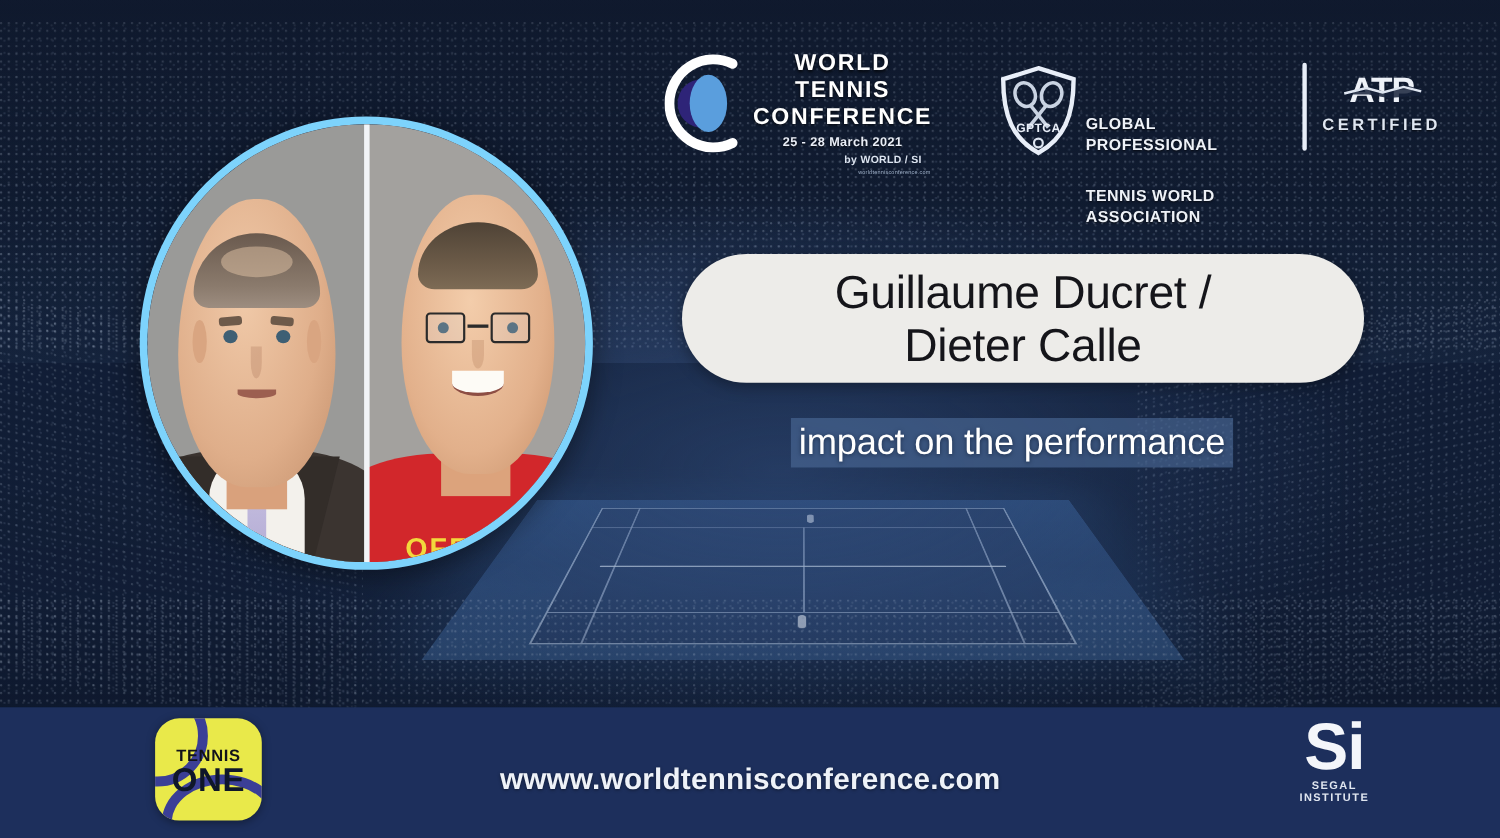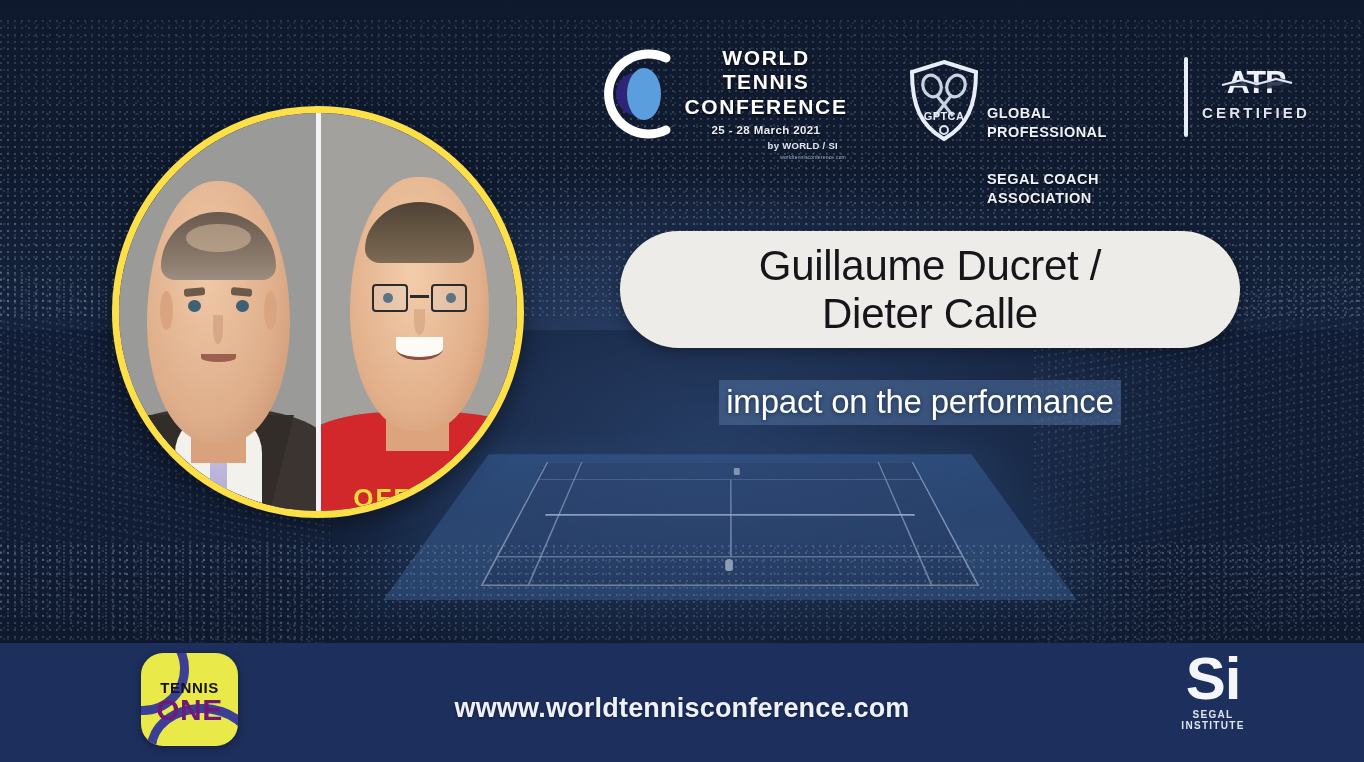--- a/index.html
+++ b/index.html
@@ -95,22 +95,22 @@
   .divider { position:absolute; left:1184px; top:57px; width:4px; height:80px;
     background:#e8eef8; border-radius:2px; }
 
   .atp { position:absolute; left:1202px; top:62px; width:108px; height:70px; }
   .atp-word { position:relative; height:40px; }
   .atp-cert { font-size:15px; font-weight:bold; color:#dfe6f1; letter-spacing:3.2px;
     text-align:center; margin-top:-2px; text-shadow:0 1px 2px rgba(0,0,0,.7); }
 
   
   .speakers {
-    position:absolute; left:112px; top:106px; width:412px; height:412px;
-    border-radius:50%; border:7px solid #fde047; overflow:hidden;
+    position:absolute; left:127px; top:106px; width:412px; height:412px;
+    border-radius:50%; border:7px solid #7dd3fc; overflow:hidden;
     box-shadow:0 6px 26px rgba(0,0,0,.45);
   }
   .half { position:absolute; top:0; height:100%; width:50%; overflow:hidden; }
   .half.left { left:0; background:#9a9a98; }
   .half.right { left:50%; background:#a3a19e; }
   .split {
     position:absolute; left:calc(50% - 2.5px); top:0; width:5px; height:100%;
     background:#f2f4f7; z-index:6;
   }
 
@@ -217,21 +217,21 @@
     background:#e9e94a; border-radius:22px; overflow:hidden;
     box-shadow:0 2px 8px rgba(0,0,0,.35);
   }
   .to-arc1 { position:absolute; left:-44px; top:-30px; width:92px; height:92px;
     border:9px solid #3b3f96; border-radius:50%; }
   .to-arc2 { position:absolute; left:6px; bottom:-46px; width:110px; height:88px;
     border:9px solid #3b3f96; border-radius:50%; }
   .to-t1 { position:absolute; left:0; top:26px; width:100%; text-align:center;
     font-size:15px; font-weight:bold; color:#12121a; letter-spacing:.6px; }
   .to-t2 { position:absolute; left:0; top:40px; width:100%; text-align:center;
-    font-size:30px; font-weight:bold; color:#701a75; letter-spacing:.5px; }
+    font-size:30px; font-weight:bold; color:#0f172a; letter-spacing:.5px; }
 
   .segal { position:absolute; left:1161px; top:650px; width:104px; height:98px; }
   .segal-si { text-align:center; font-size:60px; font-weight:bold; color:#f4f6fa;
     line-height:.95; letter-spacing:-1px; }
   .segal-sub { text-align:center; font-size:10px; font-weight:bold; color:#dfe5ef;
     letter-spacing:1.3px; margin-top:2px; }
 </style>
 </head>
 <body>
 
@@ -286,21 +286,21 @@
         <ellipse cx="27" cy="28" rx="9" ry="11" transform="rotate(-22 27 28)"></ellipse>
         <ellipse cx="51" cy="28" rx="9" ry="11" transform="rotate(22 51 28)"></ellipse>
         <line x1="32" y1="38" x2="48" y2="58"></line>
         <line x1="46" y1="38" x2="30" y2="58"></line>
       </g>
       <text x="39" y="62" text-anchor="middle" font-family="Liberation Sans, sans-serif" font-size="11" font-weight="bold" fill="#e8eef8" letter-spacing="0.4">GPTCA</text>
       <circle cx="39" cy="72" r="4" fill="none" stroke="#dde5f1" stroke-width="2"></circle>
     </svg>
     <div class="gptca-text">
       <div>GLOBAL PROFESSIONAL</div>
-      <div>SEGAL COACH ASSOCIATION</div>
+      <div>TENNIS WORLD ASSOCIATION</div>
     </div>
   </div>
 
   <div class="divider"></div>
 
   <div class="atp">
     <svg class="atp-word" viewBox="0 0 108 40">
       <text x="54" y="31" text-anchor="middle" font-family="Liberation Sans, sans-serif" font-size="32" font-weight="bold" fill="#eef2f8" letter-spacing="-1">ATP</text>
       <path d="M18 24 L44 17 L58 22 L78 16 L92 20 L88 25 L60 27 L42 24 Z" fill="#16223a" opacity=".85"></path>
       <path d="M20 23 L40 18 L55 22 L74 17 L90 21" fill="none" stroke="#dfe6f1" stroke-width="2.2"></path>

